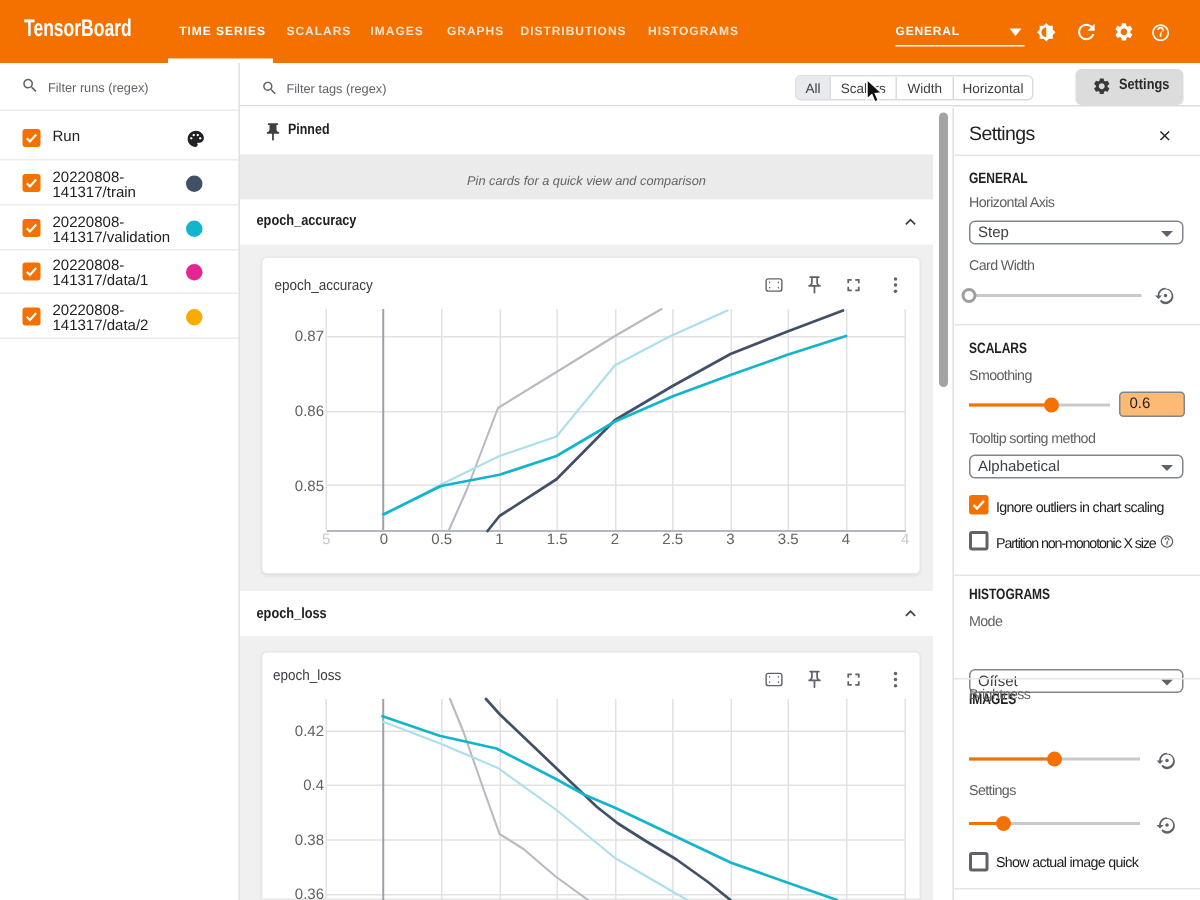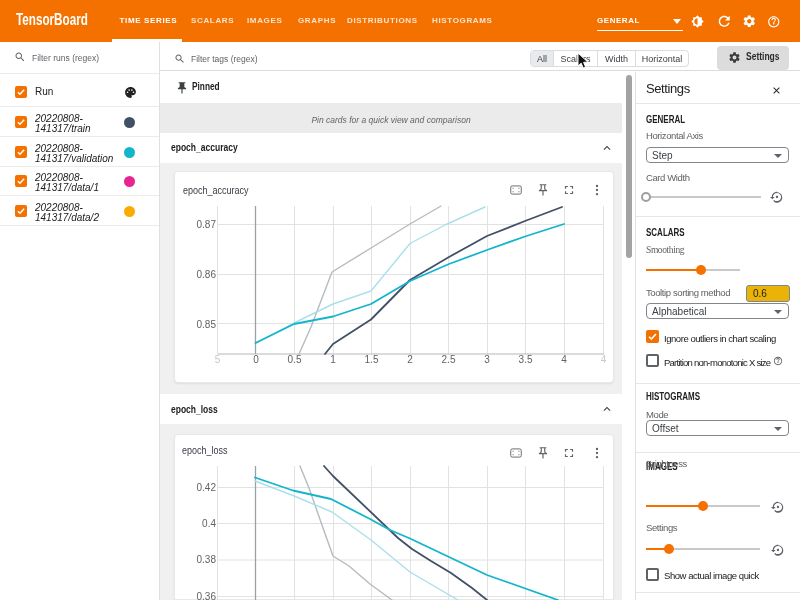--- a/index.html
+++ b/index.html
@@ -16,21 +16,21 @@
   .inactive-sel { left:597px; top:16px; color:#fff; font-size:8px; font-weight:bold; letter-spacing:0.55px; }
   .inactive-line { left:597px; top:29.5px; width:86px; height:1px; background:#fff; }
   .hicon { }
   
   .sidebar { left:0; top:42px; width:160px; height:558px; background:#fff; border-right:1px solid #e0e0e0; }
   .srow { position:absolute; left:0; width:159px; border-bottom:1px solid #ebebeb; }
   .graytxt { color:#5f6368; }
   .cb { position:absolute; width:12px; height:12px; background:#f47100; border-radius:2px; }
   .cb svg { position:absolute; left:1px; top:1px; }
   .cbo { position:absolute; width:12px; height:12px; border:2px solid #5f6368; border-radius:2px; background:#fff; }
-  .runtxt { position:absolute; left:35px; font-size:10px; color:#202124; line-height:9.5px;font-style:italic; }
+  .runtxt { position:absolute; left:35px; font-size:10px; color:#202124; line-height:9.5px; }
   .dot { position:absolute; left:124px; width:11px; height:11px; border-radius:50%; }
   
   .toolbar { left:160px; top:42px; width:640px; height:29px; background:#fff; border-bottom:1px solid #dadce0; }
   .btngroup { left:530px; top:50px; height:17px; display:flex; border:1px solid #dadce0; border-radius:4px; overflow:hidden; background:#fff; }
   .btnseg { font-size:9px; color:#3c4043; display:flex; align-items:center; justify-content:center; border-right:1px solid #dadce0; }
   .btnseg:last-child { border-right:none; }
   .btnseg.sel { background:#e8eaed; }
   .settingsbtn { left:717px; top:45.5px; width:72px; height:24px; background:#dcdcdc; border-radius:4px; color:#2a2a2a; font-size:10px; font-weight:bold; }
   
   .main { left:160px; top:71px; width:475px; height:529px; background:#f0f0f0; }
@@ -45,21 +45,21 @@
   .sp { position:absolute; left:646px; white-space:nowrap; }
   .label { font-size:9.5px; color:#616161; letter-spacing:-0.4px; }
   .shead { font-size:10px; font-weight:bold; color:#212121; transform:scaleX(0.8); transform-origin:0 50%; }
   .dropdown { position:absolute; left:646px; width:143px; height:16px; border:1px solid #80868b; border-radius:4px; background:#fff; font-size:10px; color:#3c4043; display:flex; align-items:center; padding:0 5px; }
   .dd-caret { position:absolute; right:6px; top:6px; width:0; height:0; border-left:4.5px solid transparent; border-right:4.5px solid transparent; border-top:4.5px solid #5f6368; }
   .divider { position:absolute; left:0; width:165px; height:1px; background:#e6e6e6; }
   .track { position:absolute; height:2px; background:#c9c9c9; }
   .fill { position:absolute; height:2px; background:#f47100; }
   .thumb { position:absolute; width:10px; height:10px; border-radius:50%; background:#f47100; }
   .thumb.empty { background:#fff; border:2px solid #9e9e9e; }
-  .numbox { position:absolute; border:1px solid #80868b; border-radius:3px; font-size:10px; color:#202124; display:flex; align-items:center; padding-left:6px; background:#eab308;margin-top:24px; }
+  .numbox { position:absolute; border:1px solid #80868b; border-radius:3px; font-size:10px; color:#202124; display:flex; align-items:center; padding-left:6px; background:#fdba74; }
 </style>
 </head>
 <body>
 
 <div class="abs header"></div>
 <div class="abs logo">TensorBoard</div>
 <div class="abs tab active" style="left:119.5px;">TIME SERIES</div>
 <div class="abs tabline"></div>
 <div class="abs tab" style="left:191px;">SCALARS</div>
 <div class="abs tab" style="left:247px;">IMAGES</div>
@@ -302,42 +302,42 @@
 <div class="abs sp label" style="top:130px;">Horizontal Axis</div>
 <div class="abs dropdown" style="top:147px;">Step<div class="dd-caret"></div></div>
 <div class="abs sp label" style="top:172px;">Card Width</div>
 <div class="abs track" style="left:646px; top:196px; width:115px;"></div>
 <div class="abs thumb empty" style="left:641px; top:192px;"></div>
 <svg class="abs" style="left:769.5px; top:190px; width:14px; height:14px;" viewBox="0 0 24 24" fill="#5f6368">
     <path d="M14 12c0-1.1-.9-2-2-2s-2 .9-2 2 .9 2 2 2 2-.9 2-2zm-2-9c-4.97 0-9 4.03-9 9H0l4 4 4-4H5c0-3.87 3.13-7 7-7s7 3.13 7 7-3.13 7-7 7c-1.93 0-3.68-.79-4.94-2.06l-1.42 1.42C7.27 20.88 9.51 21.9 12 21.9c4.97 0 9-4.03 9-9s-4.03-9-9-9z"></path>
   </svg>
 <div class="abs divider" style="left:635px; top:216px;"></div>
 <div class="abs sp shead" style="top:227px;">SCALARS</div>
-<div class="abs sp label" style="top:245px;font-family:Liberation Serif, serif;">Smoothing</div>
+<div class="abs sp label" style="top:245px;">Smoothing</div>
 <div class="abs track" style="left:646px; top:269px; width:94px;"></div>
 <div class="abs fill" style="left:646px; top:269px; width:55px;"></div>
 <div class="abs thumb" style="left:696px; top:265px;"></div>
 <div class="abs numbox" style="left:746px; top:261px; width:44px; height:17px;">0.6</div>
 <div class="abs sp label" style="top:287px;">Tooltip sorting method</div>
 <div class="abs dropdown" style="top:303px;">Alphabetical<div class="dd-caret"></div></div>
 <div class="abs cb" style="left:646px; top:330px; width:13px; height:13px;">
     <svg width="11" height="11" viewBox="0 0 24 24" fill="none" stroke="#fff" stroke-width="3.5">
       <path d="M4.5 12.5l5 5 10-11"></path>
     </svg>
   </div>
 <div class="abs" style="left:664px; top:333px; font-size:9.5px; letter-spacing:-0.45px; color:#202124; white-space:nowrap;">Ignore outliers in chart scaling</div>
 <div class="abs cbo" style="left:646px; top:354px; width:13px; height:13px;"></div>
 <div class="abs" style="left:664px; top:357px; font-size:9.5px; letter-spacing:-0.75px; color:#202124; white-space:nowrap;">Partition non-monotonic X size</div>
 <svg class="abs" style="left:773px; top:356px; width:10px; height:10px;" viewBox="0 0 24 24" fill="#5f6368">
     <path d="M12 2C6.48 2 2 6.48 2 12s4.48 10 10 10 10-4.48 10-10S17.52 2 12 2zm0 18c-4.41 0-8-3.59-8-8s3.59-8 8-8 8 3.59 8 8-3.59 8-8 8zm1-3h-2v-2h2v2zm2.07-7.75l-.9.92C13.45 12.9 13 13.5 13 15h-2v-.5c0-1.1.45-2.1 1.17-2.83l1.24-1.26c.37-.36.59-.86.59-1.41 0-1.1-.9-2-2-2s-2 .9-2 2H8c0-2.21 1.79-4 4-4s4 1.79 4 4c0 .88-.36 1.68-.93 2.25z"></path>
   </svg>
 <div class="abs divider" style="left:635px; top:383px;"></div>
 <div class="abs sp shead" style="top:391px;">HISTOGRAMS</div>
 <div class="abs sp label" style="top:409px;">Mode</div>
-<div class="abs dropdown" style="top:420px;">Offset<div class="dd-caret"></div></div>
+<div class="abs dropdown" style="top:446px;">Offset<div class="dd-caret"></div></div>
 <div class="abs divider" style="left:635px; top:452px;"></div>
 <div class="abs sp shead" style="top:461px;">IMAGES</div>
 <div class="abs sp label" style="top:458px;">Brightness</div>
 <div class="abs track" style="left:646px; top:505px; width:114px;"></div>
 <div class="abs fill" style="left:646px; top:505px; width:57px;"></div>
 <div class="abs thumb" style="left:698px; top:501px;"></div>
 <svg class="abs" style="left:770.5px; top:499.5px; width:14px; height:14px;" viewBox="0 0 24 24" fill="#5f6368">
     <path d="M14 12c0-1.1-.9-2-2-2s-2 .9-2 2 .9 2 2 2 2-.9 2-2zm-2-9c-4.97 0-9 4.03-9 9H0l4 4 4-4H5c0-3.87 3.13-7 7-7s7 3.13 7 7-3.13 7-7 7c-1.93 0-3.68-.79-4.94-2.06l-1.42 1.42C7.27 20.88 9.51 21.9 12 21.9c4.97 0 9-4.03 9-9s-4.03-9-9-9z"></path>
   </svg>
 <div class="abs sp label" style="top:522px;">Settings</div>

